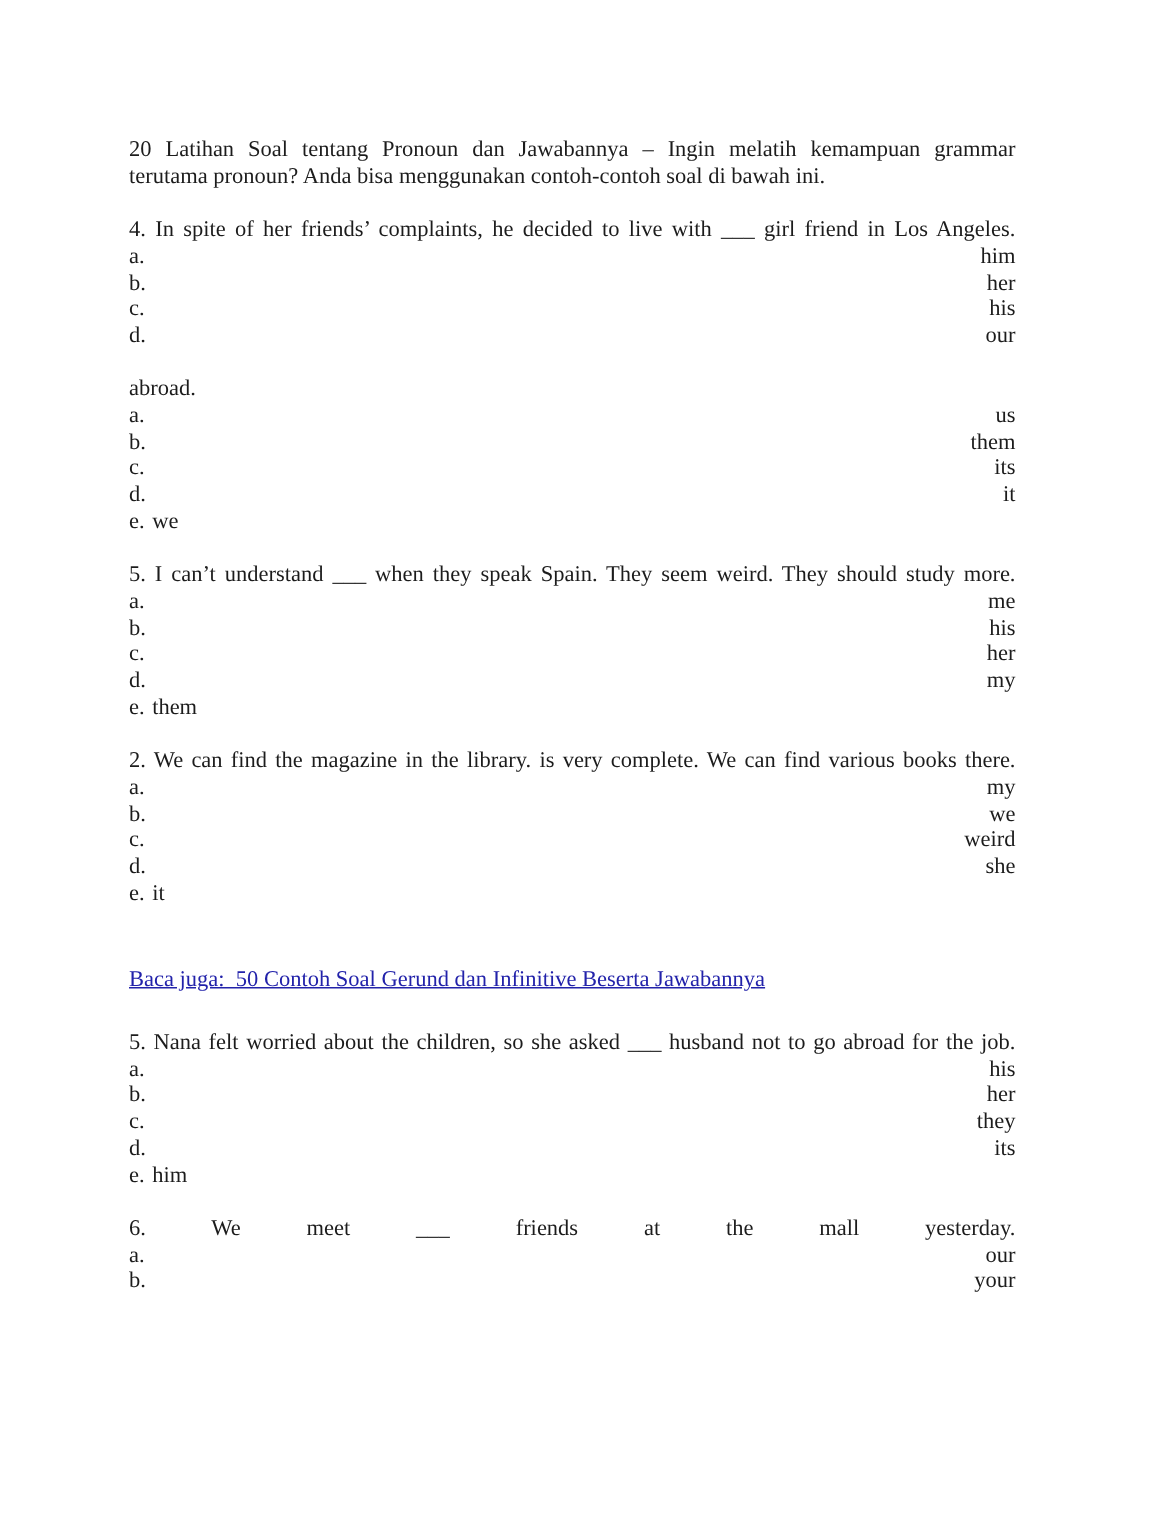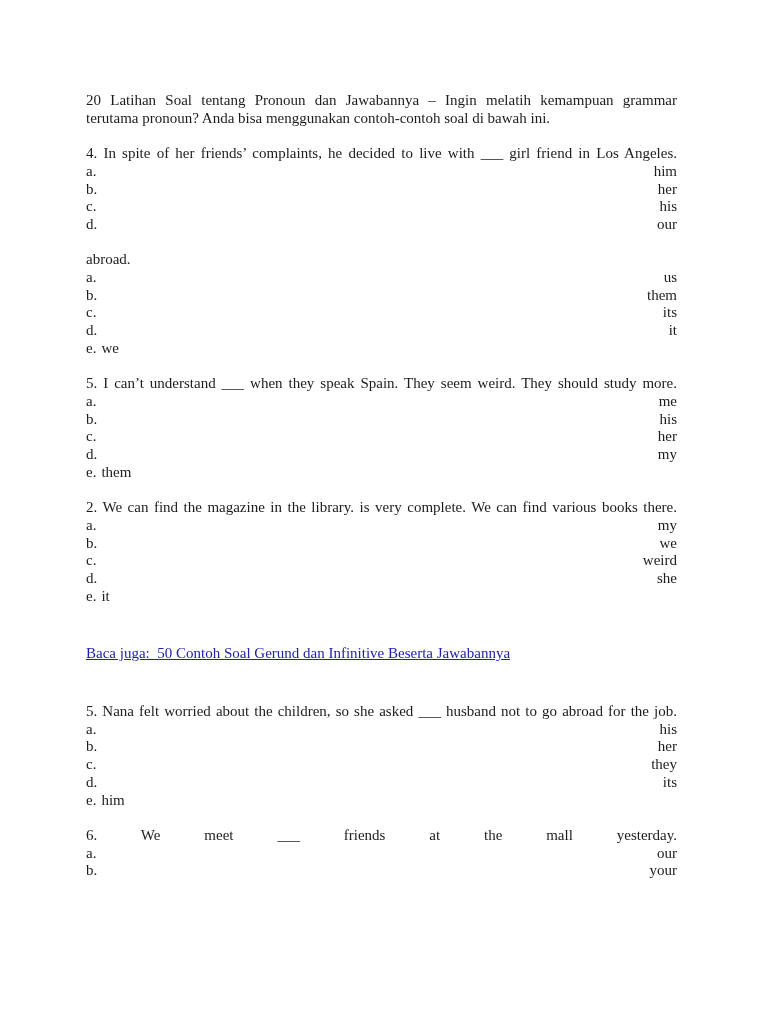--- a/index.html
+++ b/index.html
@@ -36,21 +36,21 @@
     text-align: justify;
     text-align-last: justify;
   }
   .lline { display: block; text-align: left; }
   .opt-row {
     display: flex;
     justify-content: space-between;
     align-items: baseline;
   }
   .opt-left .opt-value { margin-left: 5px; }
-  .link-block { margin: 40px 0 40px 0; font-family: Liberation Serif, serif; }
+  .link-block { margin: 40px 0 24px 0; font-family: Liberation Serif, serif; }
   a.doc-link {
     color: var(--link-color);
     text-decoration: underline;
     white-space: pre-wrap;
     cursor: pointer;
   }
 </style>
 </head>
 <body>
 

